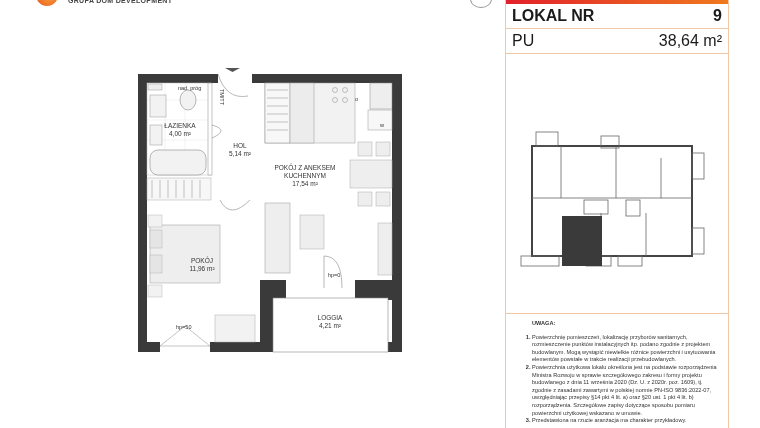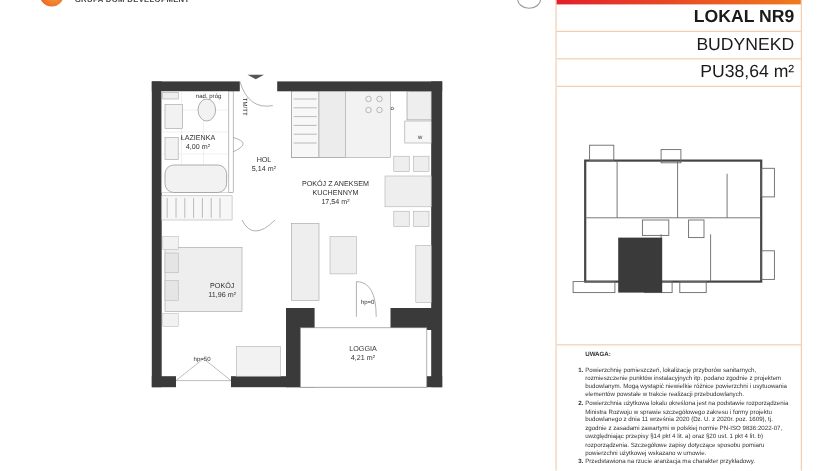--- a/index.html
+++ b/index.html
@@ -4,21 +4,21 @@
 <style>
   html, body { margin:0; padding:0; background:#ffffff; }
   body { width:760px; height:428px; position:relative; overflow:hidden; font-family:"Liberation Sans", sans-serif; color:#222; }
   .logo { position:absolute; left:36px; top:-8px; width:24px; height:14px; }
   .logo-mark { position:absolute; left:0; top:0; width:22px; height:14px; border-radius:0 0 12px 12px; background:radial-gradient(circle at 60% 30%, #f7a03a, #e8531f); }
   .logo-text { position:absolute; left:68px; top:-3px; font-size:7px; letter-spacing:0.3px; color:#444; font-weight:bold; }
   .compass { position:absolute; left:470px; top:-10px; width:20px; height:16px; border:1px solid #999; border-radius:50%; }
 
   .panel { position:absolute; left:505px; top:0; width:222px; height:428px; border-left:1px solid #f1c9a6; border-right:1px solid #f1c9a6; }
   .panel-topbar { height:4px; background:linear-gradient(90deg,#e2202b,#ef7a1d); }
-  .info-row { display:flex; justify-content:flex-end; align-items:center; height:24px; border-bottom:1px solid #f1c9a6; padding:0 6px; font-size:16px; color:#1a1a1a; }
+  .info-row { display:flex; justify-content:space-between; align-items:center; height:24px; border-bottom:1px solid #f1c9a6; padding:0 6px; font-size:16px; color:#1a1a1a; }
   .info-row.bold { font-weight:bold; }
   .keyplan { position:absolute; left:10px; top:128px; width:200px; height:150px; }
   .keyplan-sep { position:absolute; left:0; right:0; top:313px; border-top:1px solid #f1c9a6; }
   .notes { position:absolute; left:6px; top:320px; width:205px; font-size:5.6px; line-height:7.6px; color:#333; }
   .notes .hdr { font-weight:bold; margin-left:20px; margin-bottom:6px; }
   .notes ol { margin:0; padding-left:20px; }
   .notes li { margin:0; }
   .notes li::marker { font-weight:bold; }
 
   .plan { position:absolute; left:130px; top:60px; width:300px; height:300px; }
@@ -149,24 +149,20 @@
   <div class="small-label" style="left:250px;top:62px;">w</div>
   <div class="small-label" style="left:198px;top:212px;">hp=0</div>
   <div class="small-label" style="left:46px;top:264px;">hp=50</div>
 </div>
 
 <div class="panel">
   <div class="panel-topbar"></div>
   <div class="info-row bold">
     <span>LOKAL NR</span>
     <span>9</span>
-  </div>
-  <div class="info-row">
-    <span>BUDYNEK</span>
-    <span>D</span>
   </div>
   <div class="info-row">
     <span>PU</span>
     <span class="val">38,64 m²</span>
   </div>
 
   <svg class="keyplan" viewBox="0 0 200 150">
     <g fill="none" stroke="#444" stroke-width="2">
       <rect x="16" y="18" width="160" height="110"></rect>
     </g>

